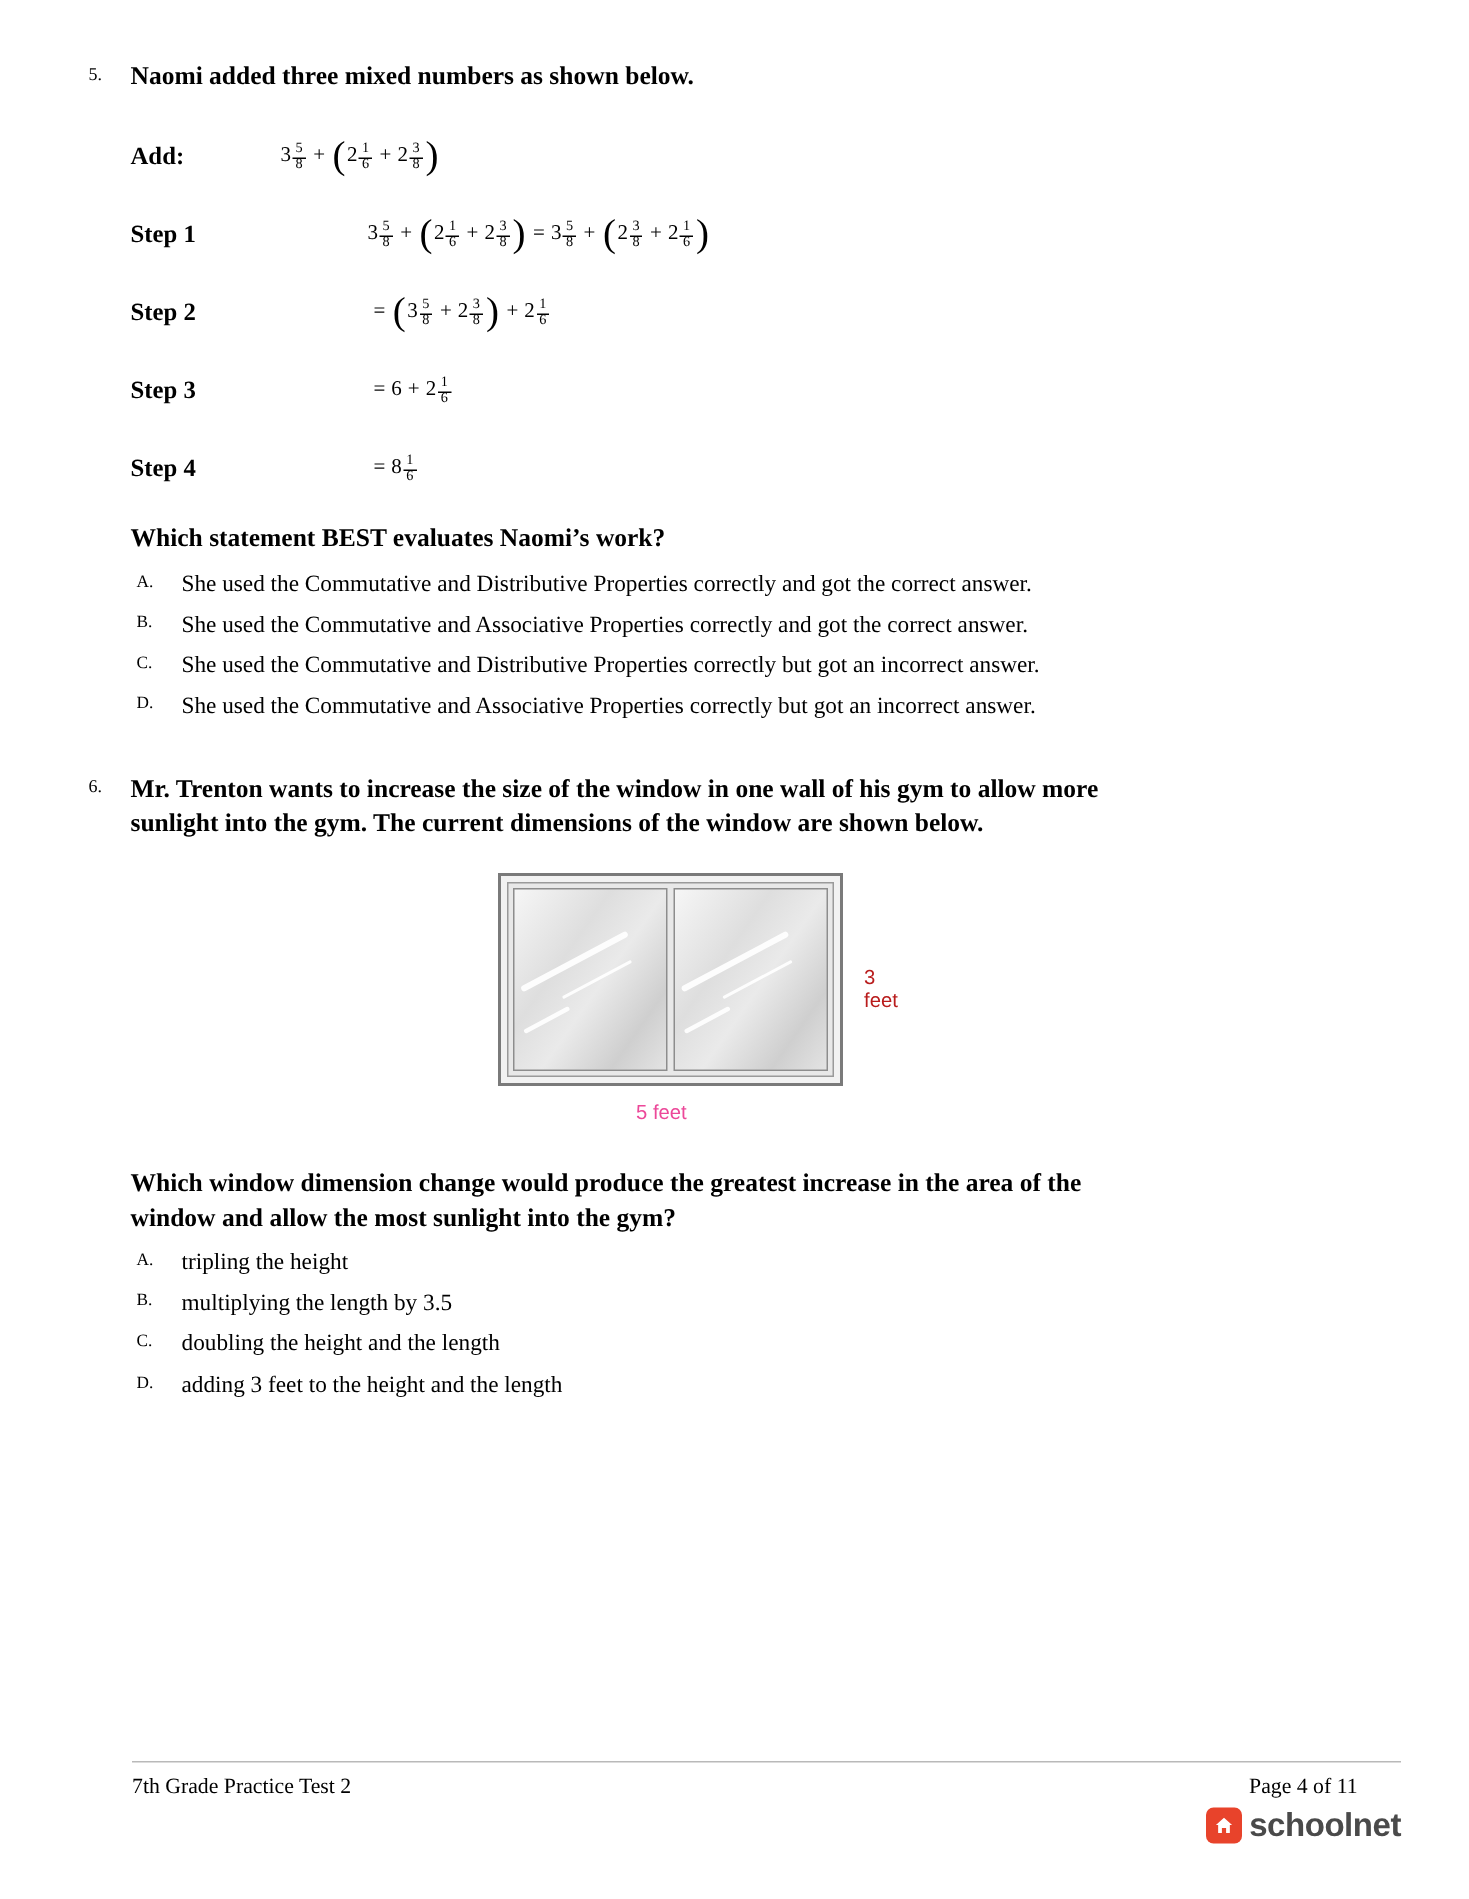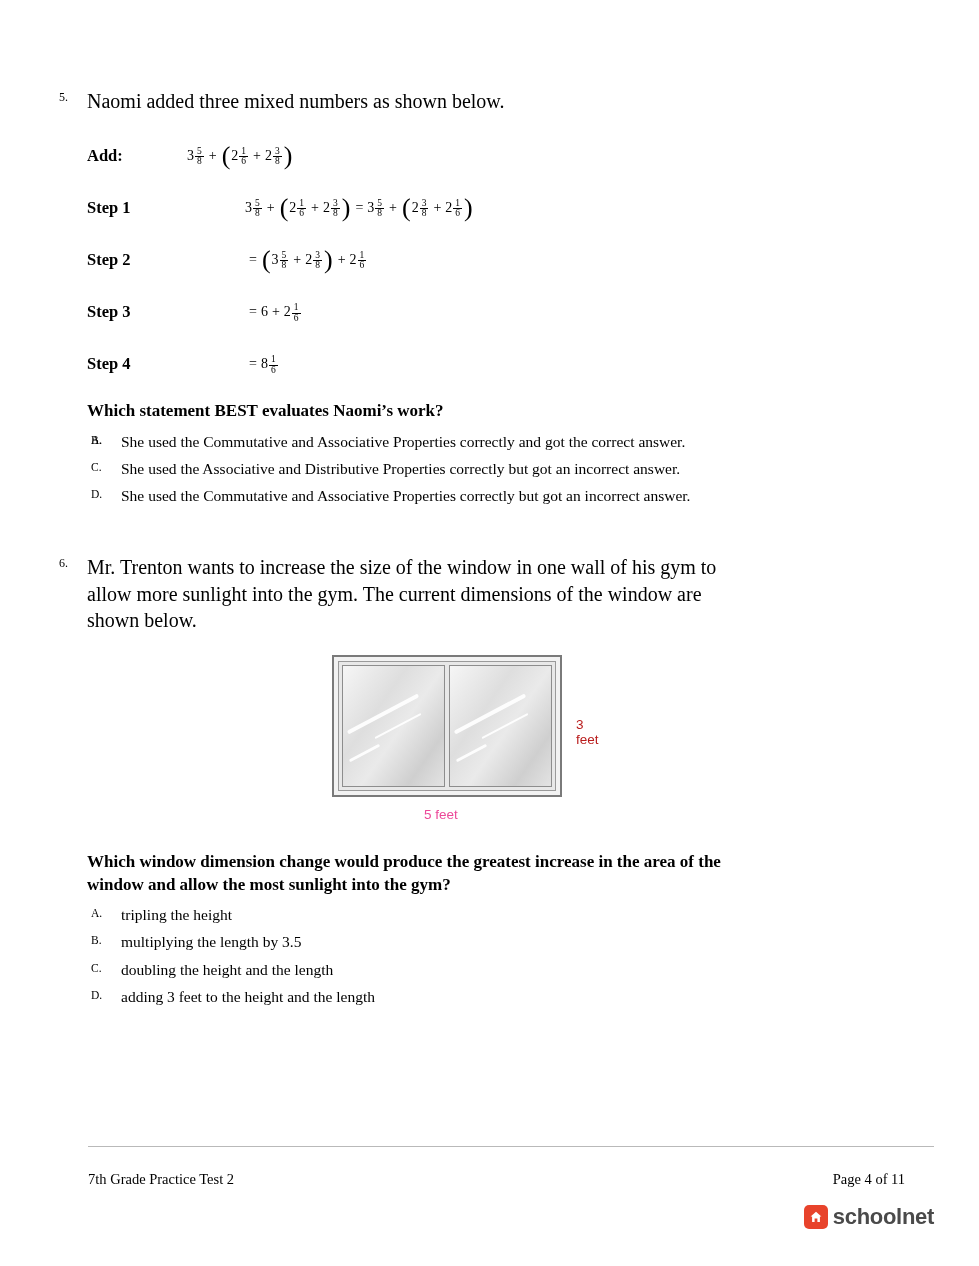--- a/index.html
+++ b/index.html
@@ -32,25 +32,24 @@
     position: absolute;
     left: 14px;
     top: 2px;
     font-size: 12px;
     font-family: "Liberation Serif", serif;
   }
   .q-body {
     margin-left: 42px;
   }
   .q-stem {
-    font-weight: normal;
-    font-size: 20px;
+    font-weight: bold;
+    font-size: 17px;
     line-height: 1.32;
     max-width: 660px;
-    margin-top: 48px;
   }
 
   
   .math-row {
     display: flex;
     align-items: flex-end;
     min-height: 44px;
     margin-top: 8px;
   }
   .math-label {
@@ -197,34 +196,34 @@
     text-align: center;
   }
 
   
   .footer {
     position: absolute;
     left: 88px;
     right: 45px;
     bottom: 36px;
     border-top: 1px solid #b9b9b9;
-    padding-top: 24px;
+    padding-top: 8px;
     display: flex;
     justify-content: space-between;
     align-items: flex-start;
     font-size: 14.5px;
   }
   .footer-right {
     text-align: center;
   }
   .logo-row {
     display: flex;
     align-items: center;
     justify-content: flex-end;
-    margin-top: 16px;
+    margin-top: 4px;
   }
   .logo-mark {
     width: 24px;
     height: 24px;
     border-radius: 5px;
     background: #e8432b;
     display: inline-flex;
     align-items: center;
     justify-content: center;
     margin-right: 5px;
@@ -398,28 +397,29 @@
               </span>
             </span>
         </div>
       </div>
 
       <div class="q-question">Which statement BEST evaluates Naomi’s work?</div>
 
       <div class="choices">
         <div class="choice">
           <span class="choice-letter">A.</span>
+          <span>She used the Commutative and Distributive Properties correctly and got the correct answer.</span>
         </div>
         <div class="choice">
           <span class="choice-letter">B.</span>
           <span>She used the Commutative and Associative Properties correctly and got the correct answer.</span>
         </div>
         <div class="choice">
           <span class="choice-letter">C.</span>
-          <span>She used the Associative and Distributive Properties correctly but got an incorrect answer.</span>
+          <span>She used the Commutative and Distributive Properties correctly but got an incorrect answer.</span>
         </div>
         <div class="choice">
           <span class="choice-letter">D.</span>
           <span>She used the Commutative and Associative Properties correctly but got an incorrect answer.</span>
         </div>
       </div>
     </div>
   </div>
 
   <div class="question" style="margin-top:34px;">

